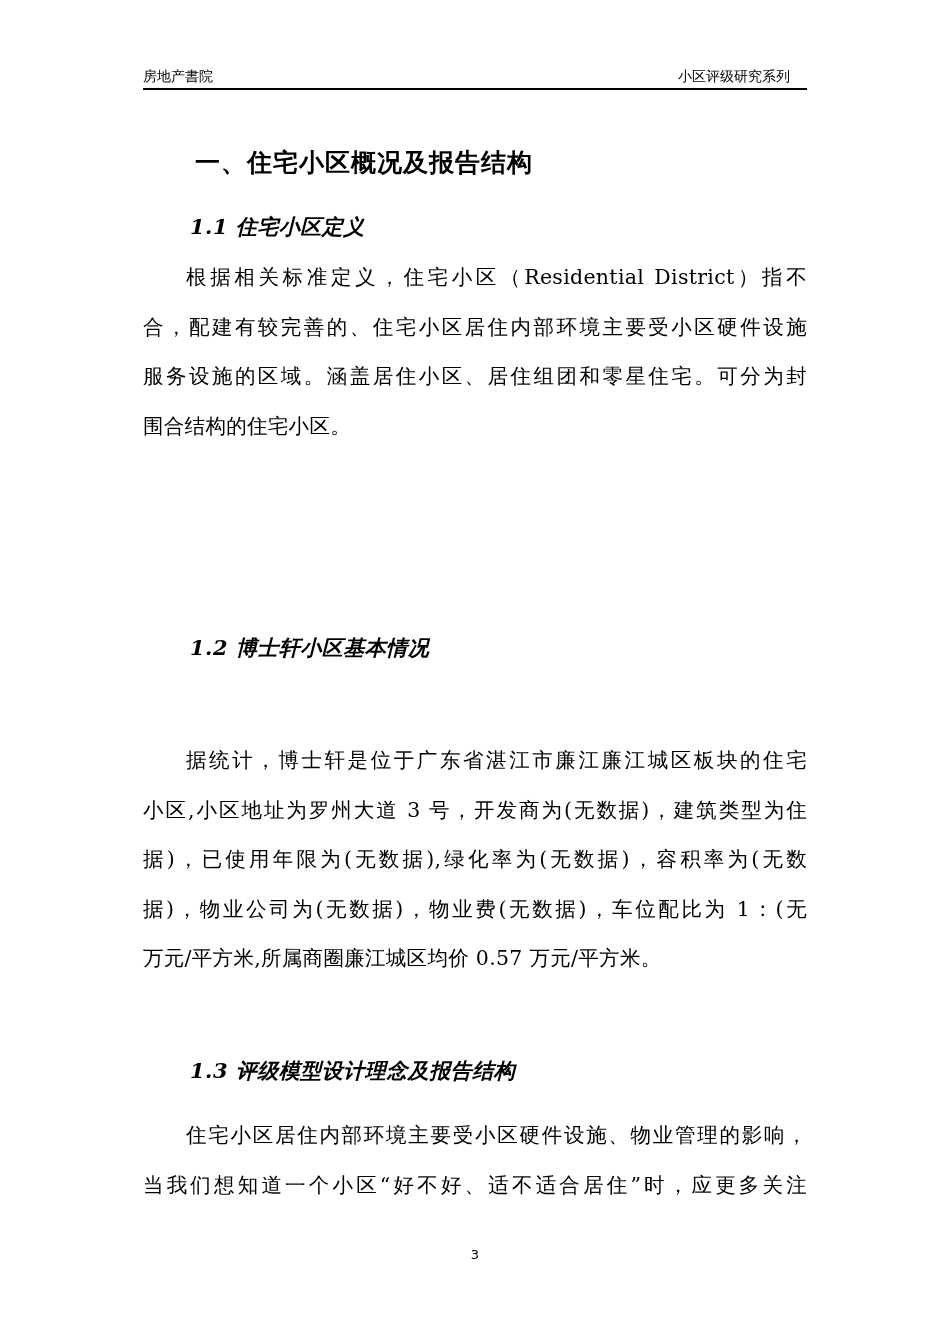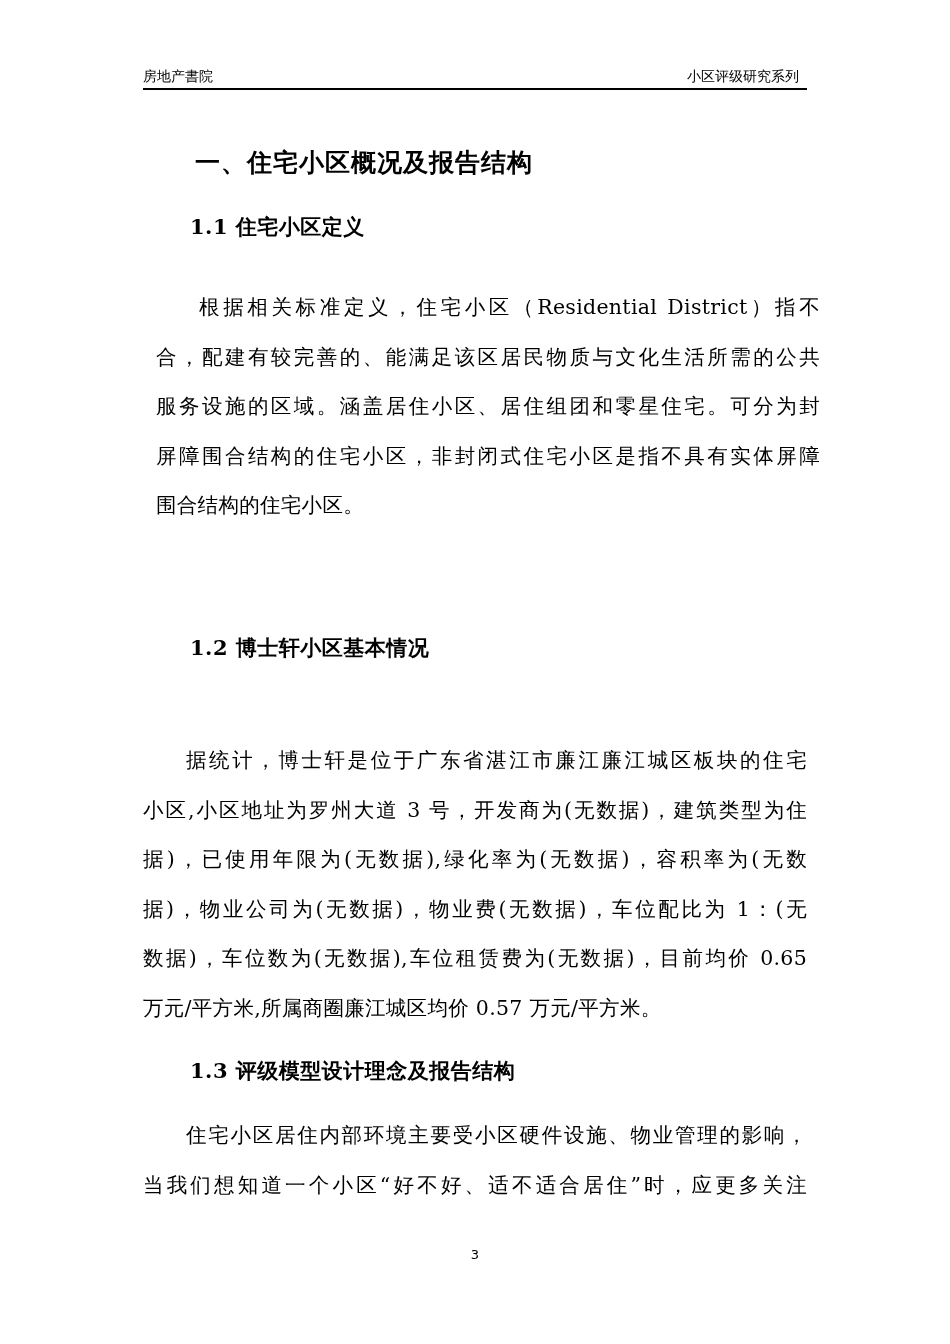--- a/index.html
+++ b/index.html
@@ -20,21 +20,21 @@
       left: 143px;
       top: 64px;
       width: 664px;
       height: 24px;
       font-family: "DejaVu Sans", "Liberation Sans", sans-serif;
       font-size: 14px;
       line-height: 24px;
       text-align: center;
     }
     .page-header .left { position: absolute; left: 0; top: 0; }
-    .page-header .right { position: absolute; right: 8px; top: 0; }
+    .page-header .right { position: absolute; right: 17px; top: 0; }
     .header-rule {
       position: absolute;
       left: 143px;
       top: 88px;
       width: 664px;
       height: 0;
       border-top: 2px solid #000;
     }
     .h1 {
       position: absolute;
@@ -47,20 +47,21 @@
       white-space: nowrap;
     }
     .h2 {
       position: absolute;
       left: 190px;
       font-size: 21px;
       font-weight: bold;
       line-height: 30px;
       letter-spacing: 0.5px;
       white-space: nowrap;
+      font-style: italic;
     }
     .para {
       position: absolute;
       left: 143px;
       width: 664px;
     }
     .line {
       height: 49.5px;
       font-size: 20.5px;
       line-height: 30px;
@@ -86,35 +87,33 @@
 
 <div class="page-header">
   <span class="left">房地产書院</span>
   <span class="right">小区评级研究系列</span>
 </div>
 <div class="header-rule"></div>
 
 <div class="h1">一、住宅小区概况及报告结构</div>
 
 <div class="h2" style="top:212px;">1.1 住宅小区定义</div>
-<div class="para" style="top:292px;margin-left:13px;">
+<div class="para" style="top:262px;">
   <div class="line first">根据相关标准定义，住宅小区（Residential District）指不</div>
-  <div class="line">合，配建有较完善的、能满足该区居民物质与文化生活所需的公共</div>
+  <div class="line">合，配建有较完善的、住宅小区居住内部环境主要受小区硬件设施</div>
   <div class="line">服务设施的区域。涵盖居住小区、居住组团和零星住宅。可分为封</div>
-  <div class="line">屏障围合结构的住宅小区，非封闭式住宅小区是指不具有实体屏障</div>
   <div class="line last">围合结构的住宅小区。</div>
 </div>
 
 <div class="h2" style="top:633px;">1.2 博士轩小区基本情况</div>
 <div class="para" style="top:697px;margin-top:48px;">
   <div class="line first">据统计，博士轩是位于广东省湛江市廉江廉江城区板块的住宅</div>
   <div class="line">小区,小区地址为罗州大道 3 号，开发商为(无数据)，建筑类型为住</div>
   <div class="line">据)，已使用年限为(无数据),绿化率为(无数据)，容积率为(无数</div>
   <div class="line">据)，物业公司为(无数据)，物业费(无数据)，车位配比为 1：(无</div>
-  <div class="line">数据)，车位数为(无数据),车位租赁费为(无数据)，目前均价 0.65</div>
   <div class="line last">万元/平方米,所属商圈廉江城区均价 0.57 万元/平方米。</div>
 </div>
 
 <div class="h2" style="top:1056px;">1.3 评级模型设计理念及报告结构</div>
 <div class="para" style="top:1120px;">
   <div class="line first">住宅小区居住内部环境主要受小区硬件设施、物业管理的影响，</div>
   <div class="line">当我们想知道一个小区“好不好、适不适合居住”时，应更多关注</div>
 </div>
 
 <div class="page-number">3</div>

